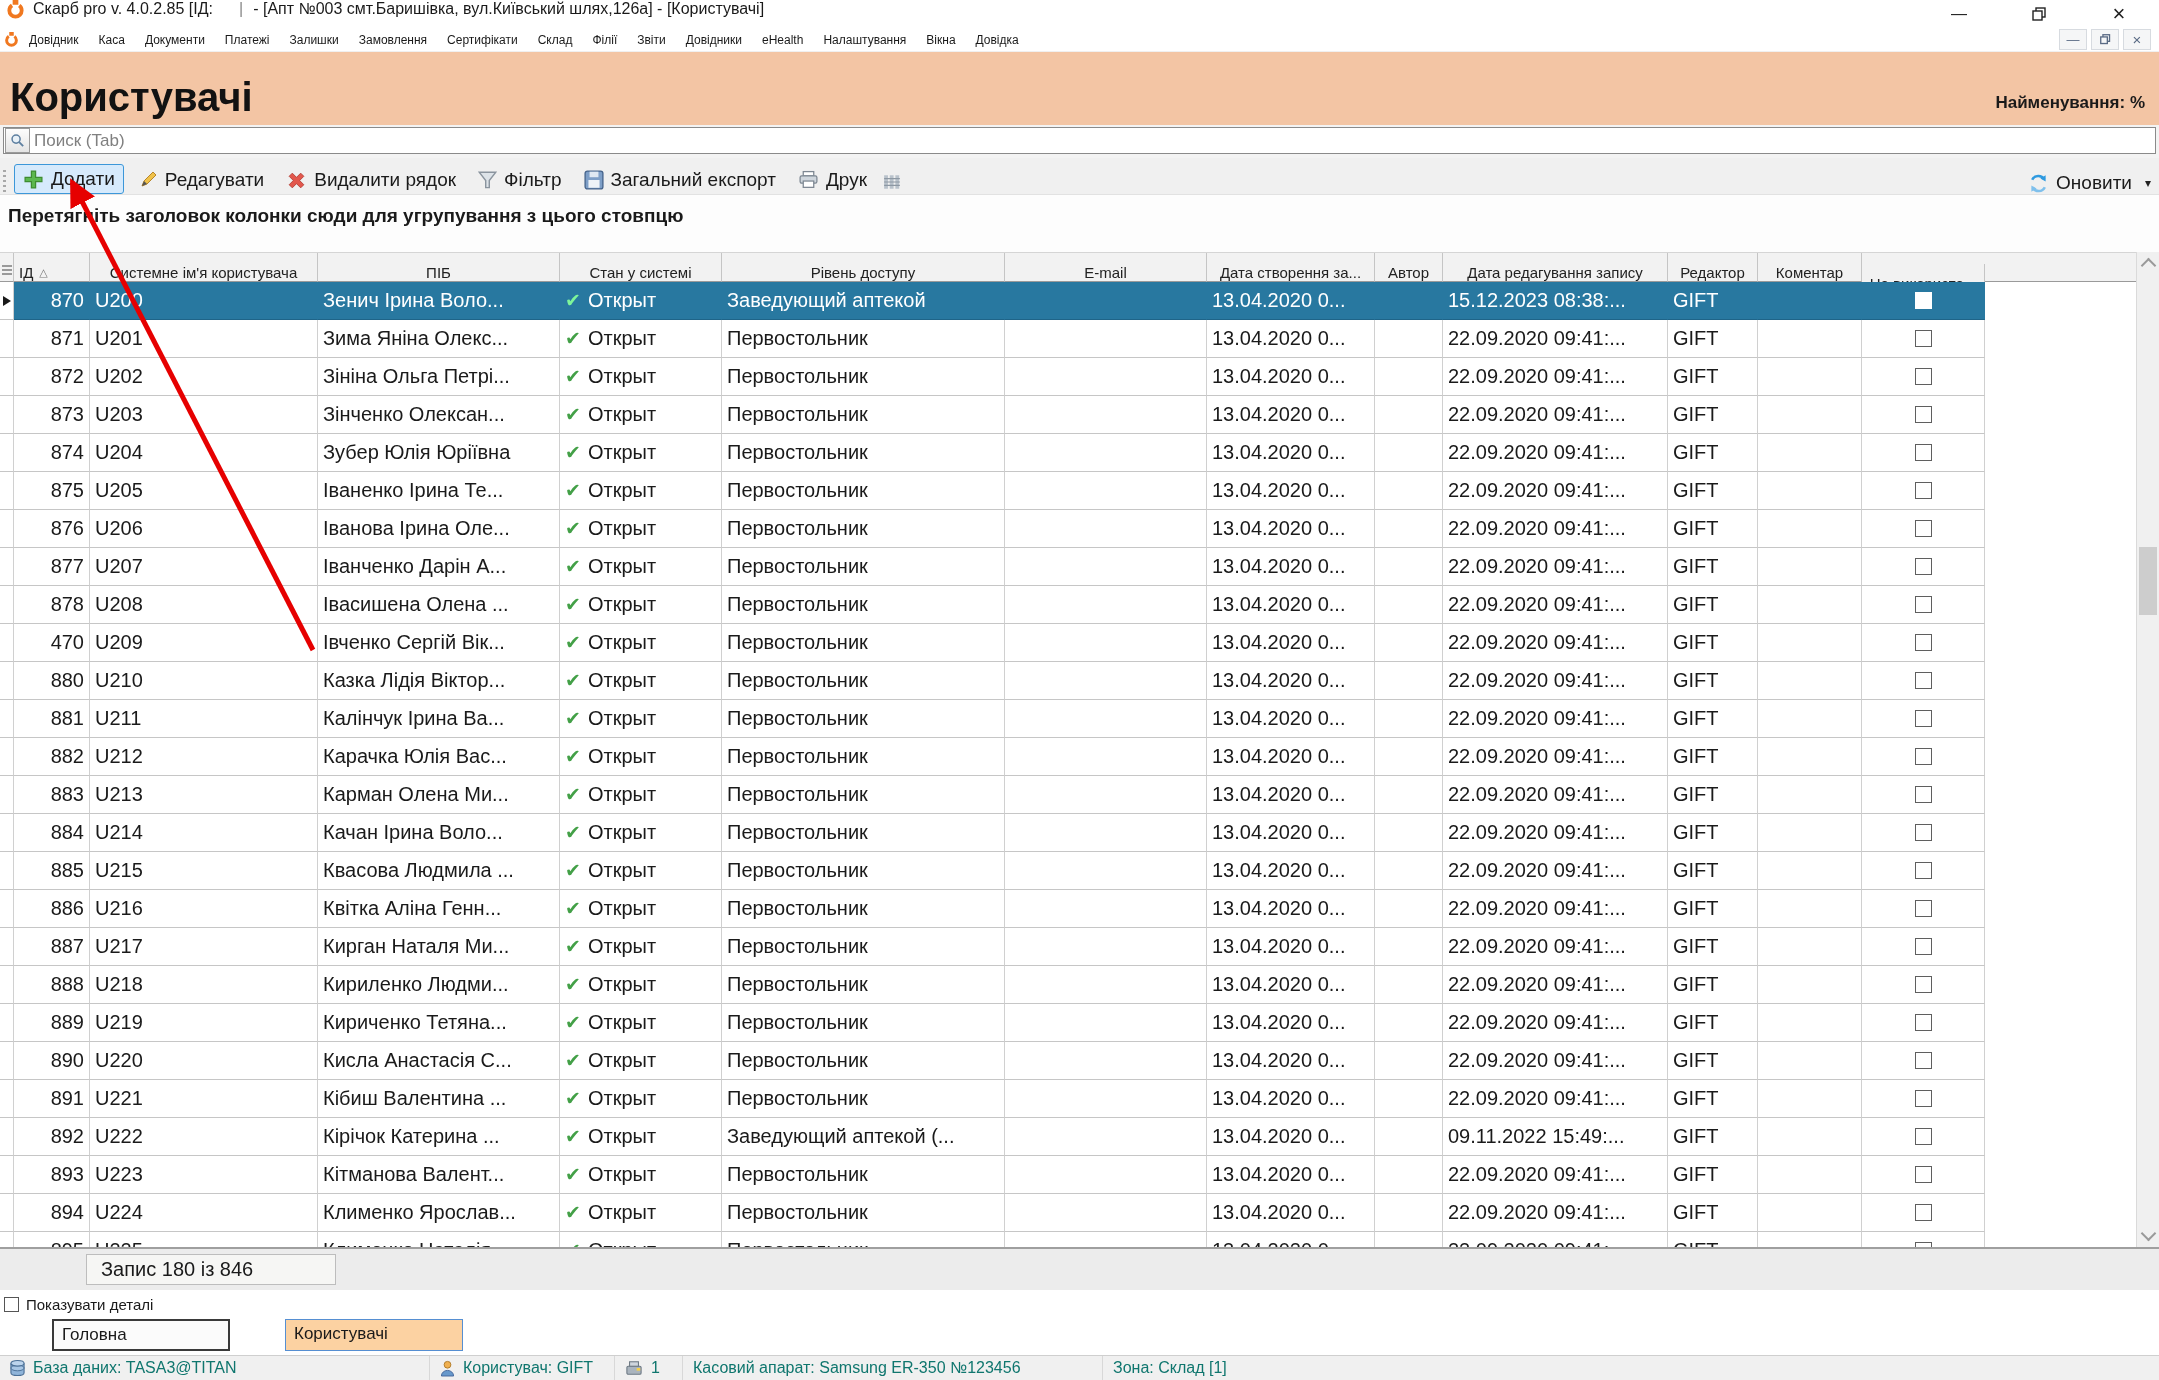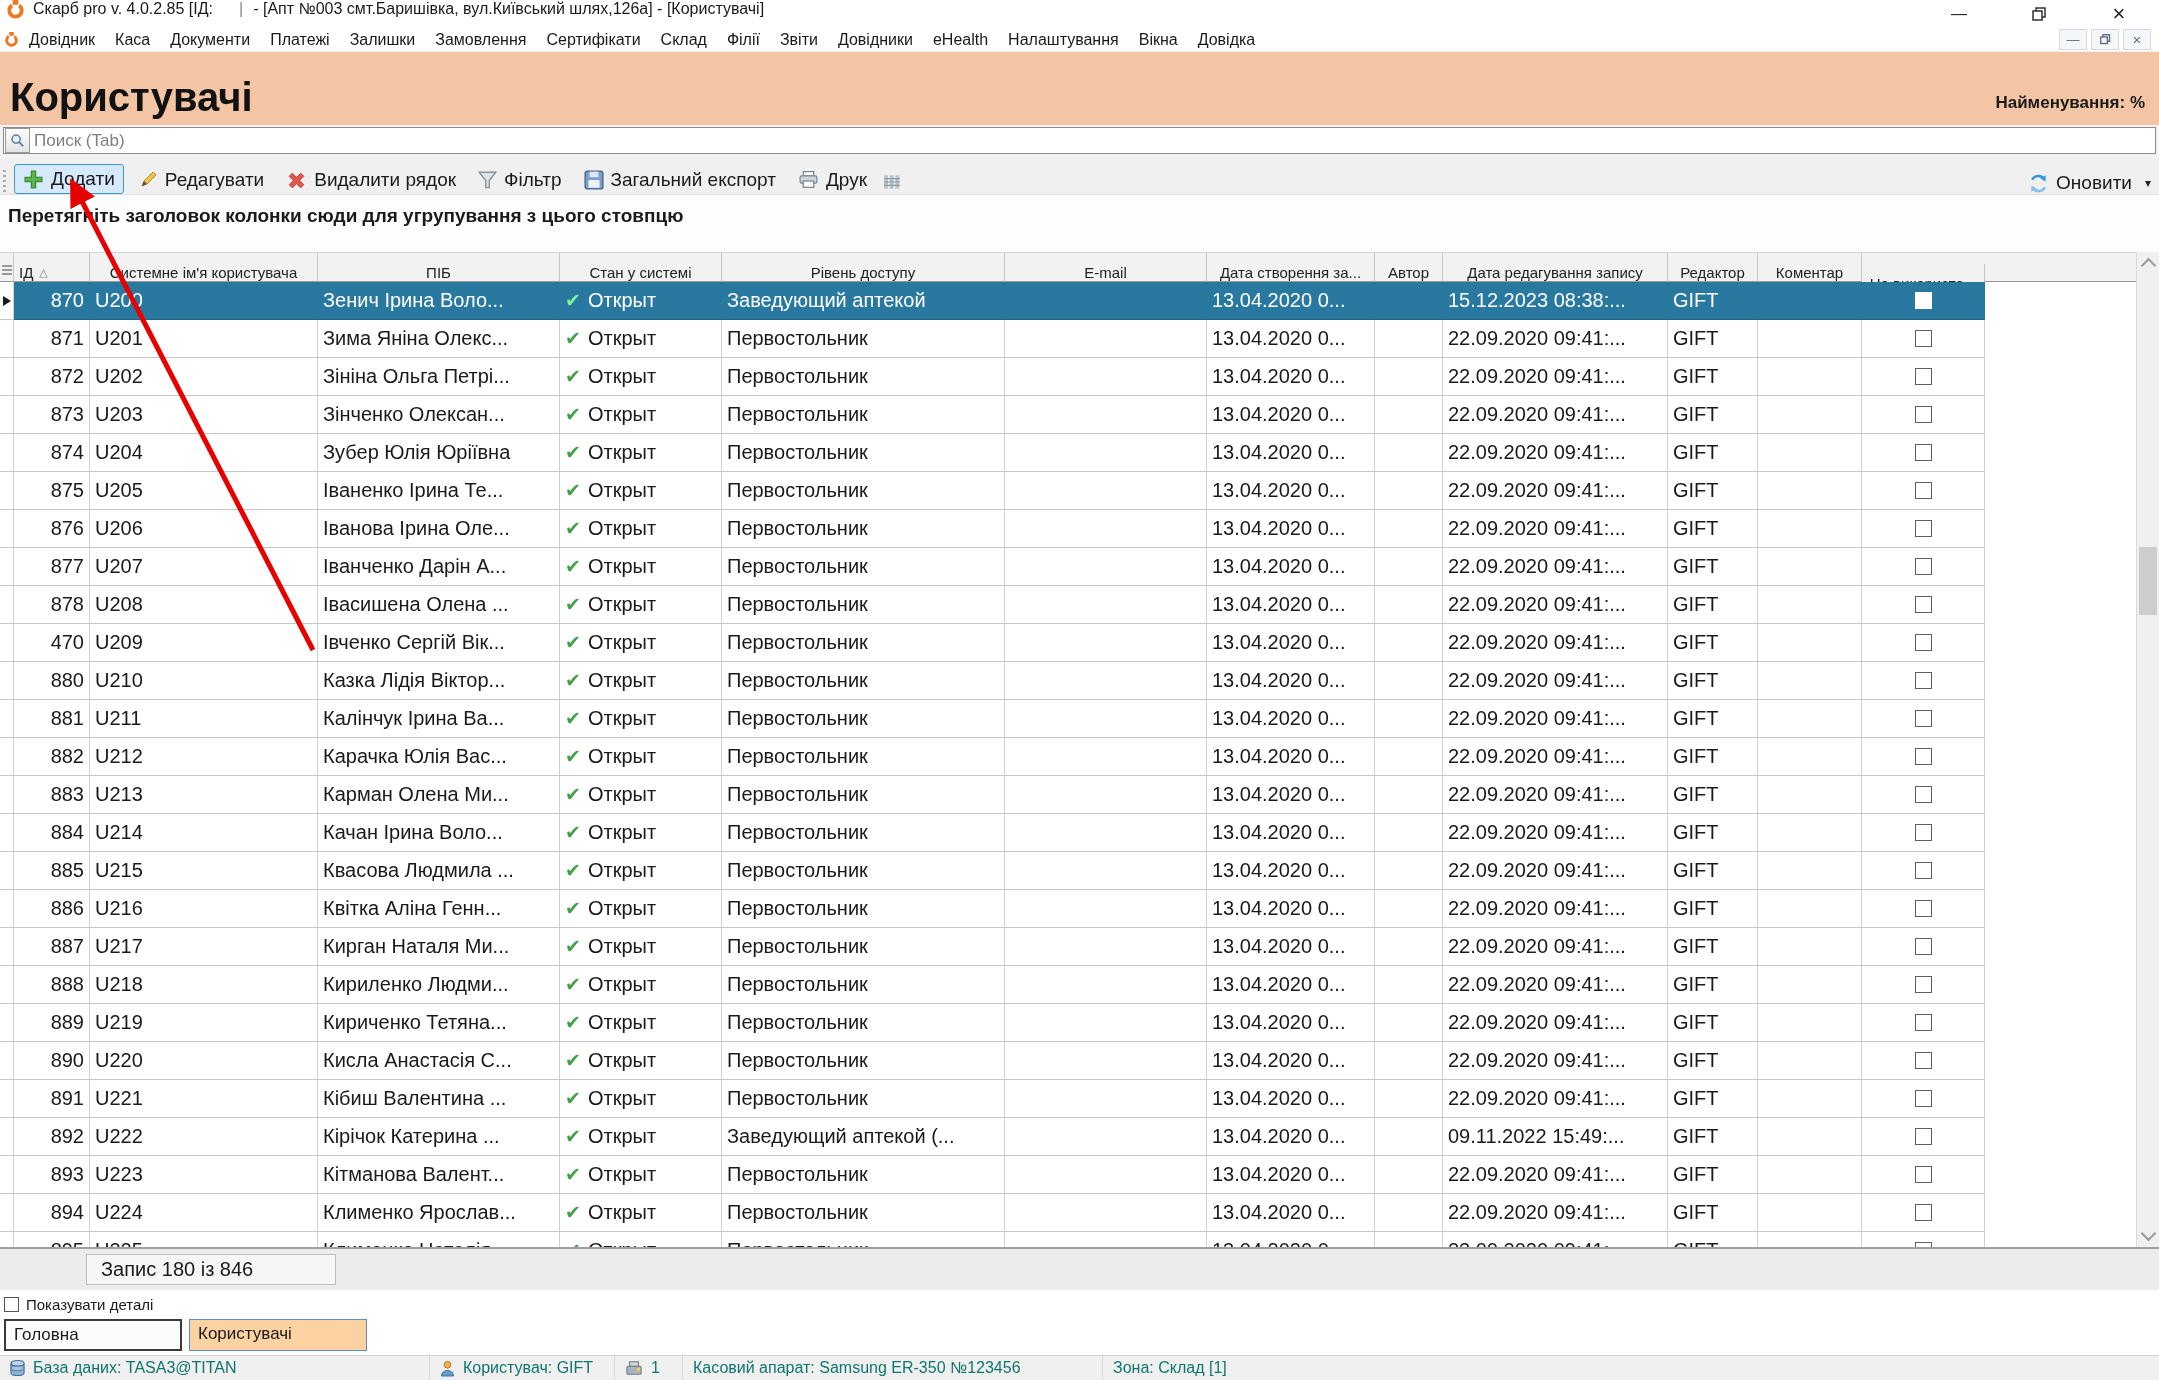--- a/index.html
+++ b/index.html
@@ -9,21 +9,21 @@
 
   
   .titlebar{height:28px;background:#fff;display:flex;padding:0 6px;}
   .titlebar .ttext{font-size:16px;margin-left:8px;white-space:nowrap;}
   .tsep{color:#888;margin:0 10px 0 26px;}
   .wincontrols{margin-left:auto;display:flex;align-items:center;gap:56px;padding-right:22px;}
   .wbtn{width:24px;height:20px;display:flex;align-items:center;justify-content:center;color:#222;font-size:16px;}
 
   
   .menubar{height:24px;background:#fff;display:flex;align-items:center;padding:0 4px;border-bottom:1px solid #f0f0f0;}
-  .menuitem{font-size:16px;padding:0 10px;white-space:nowrap;cursor:default;}
+  .menuitem{font-size:12px;padding:0 10px;white-space:nowrap;cursor:default;}
   .mdicontrols{margin-left:auto;display:flex;gap:4px;padding-right:4px;}
   .mdibtn{width:26px;height:19px;background:#f5f6f7;border:1px solid #d7dbe0;display:flex;align-items:center;justify-content:center;color:#5a6b85;font-size:13px;}
 
   
   .pageheader{height:73px;background:#f3c5a4;display:flex;align-items:flex-end;padding:0 14px 8px 10px;}
   .ptitle{font-size:40px;font-weight:bold;color:#121212;line-height:1;}
   .pright{margin-left:auto;font-size:17px;font-weight:bold;padding-bottom:4px;}
 
   
   .searchrow{height:33px;background:#f3f3f3;padding:2px 3px;}
@@ -83,21 +83,21 @@
   
   .recordbar{height:43px;background:#ececec;border-top:2px solid #9f9f9f;position:relative;}
   .recbox{position:absolute;left:86px;top:5px;width:250px;height:31px;background:#f6f6f4;border:1px solid #bdbdbd;
           font-size:20px;line-height:29px;padding-left:14px;box-sizing:border-box;}
 
   
   .detailsrow{height:29px;background:#fff;display:flex;align-items:center;padding-left:4px;gap:7px;}
   .smallcb{width:15px;height:15px;border:1px solid #555;background:#fff;box-sizing:border-box;}
   .detailsrow label{font-size:15px;}
   .tabsrow{height:36px;background:#fff;display:flex;align-items:flex-start;padding-left:4px;gap:7px;}
-  .tab{height:32px;width:178px;box-sizing:border-box;font-size:17px;line-height:28px;padding-left:8px;}
+  .tab{height:32px;width:178px;box-sizing:border-box;font-size:17px;line-height:28px;padding-left:8px;margin-left:48px;}
   .tab.inactive{background:#fbfbfb;border:2px solid #3a3a3a;}
   .tab.active{background:#fcd2a2;border:1px solid #568fd2;}
   .statusbar{height:25px;background:#f0f0f0;border-top:1px solid #cfcfcf;display:flex;align-items:center;font-size:16px;color:#0f766e;}
   .sseg{display:flex;align-items:center;gap:8px;padding:0 10px;height:100%;box-sizing:border-box;border-right:1px solid #d8d8d8;}
   .s1{width:430px;} .s2{width:185px;} .s3{width:68px;justify-content:flex-start;} .s4{width:420px;} .s5{flex:1;border-right:none;}
 
   
   .vscroll{position:absolute;right:0;top:252px;width:23px;height:995px;background:#f0f0f0;border-left:1px solid #dadada;box-sizing:border-box;}
   .chev{position:absolute;left:6px;width:9px;height:9px;border-top:2px solid #9a9a9a;border-right:2px solid #9a9a9a;}
   .chev.up{top:8px;transform:rotate(-45deg);}

